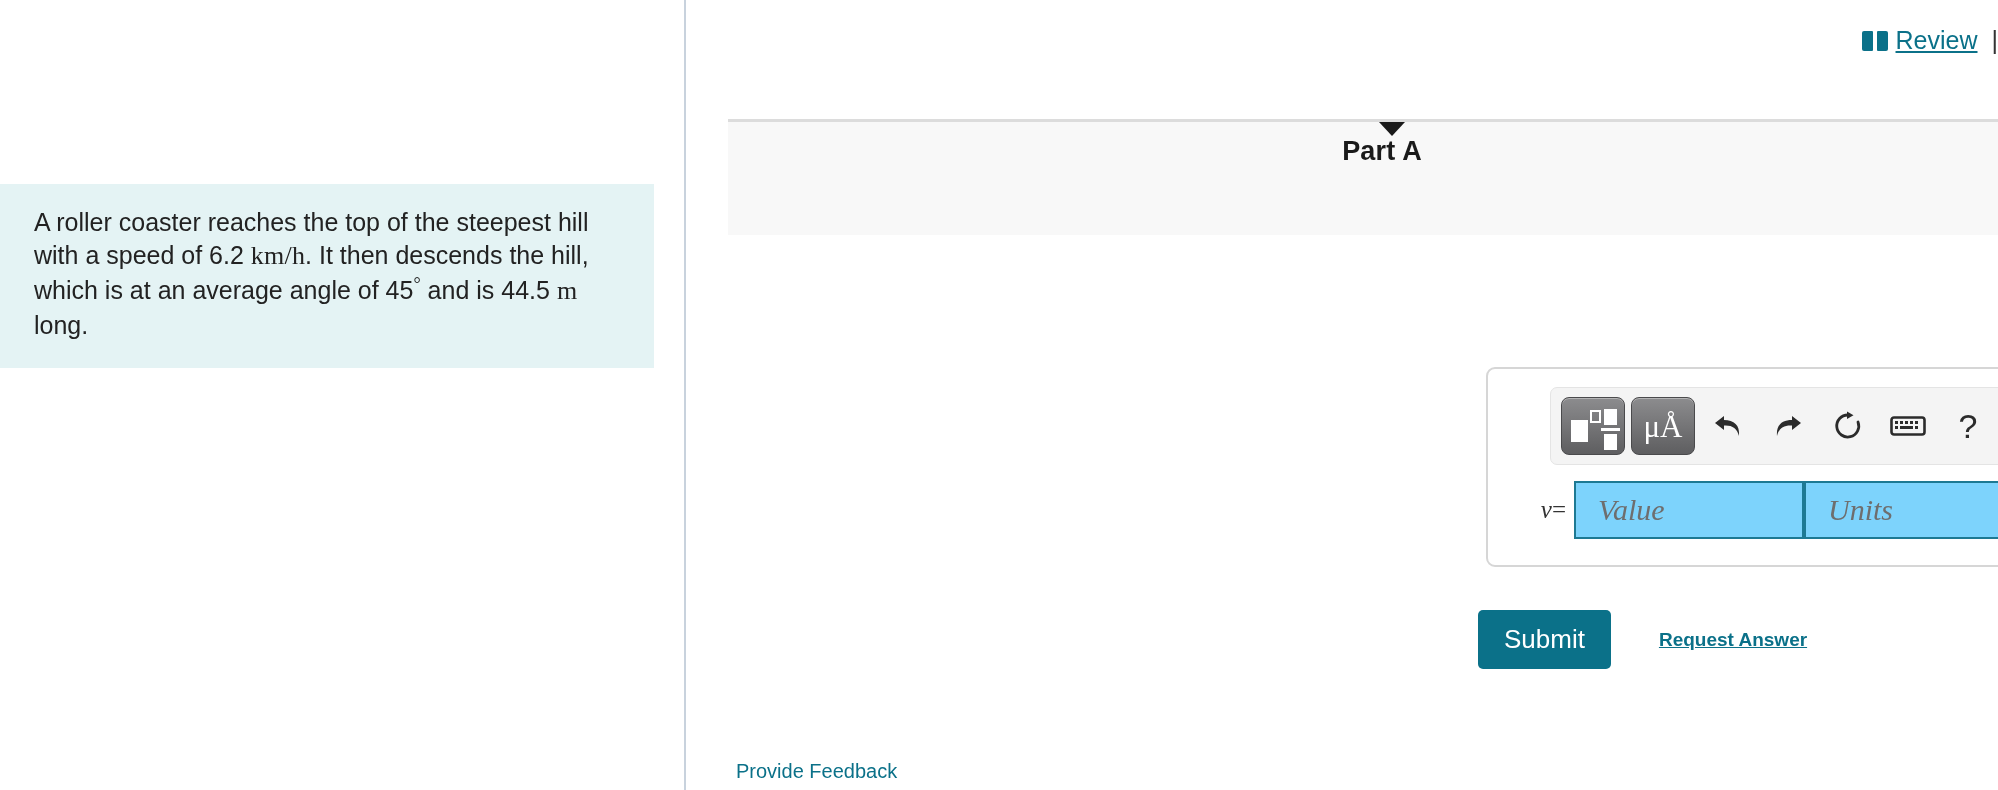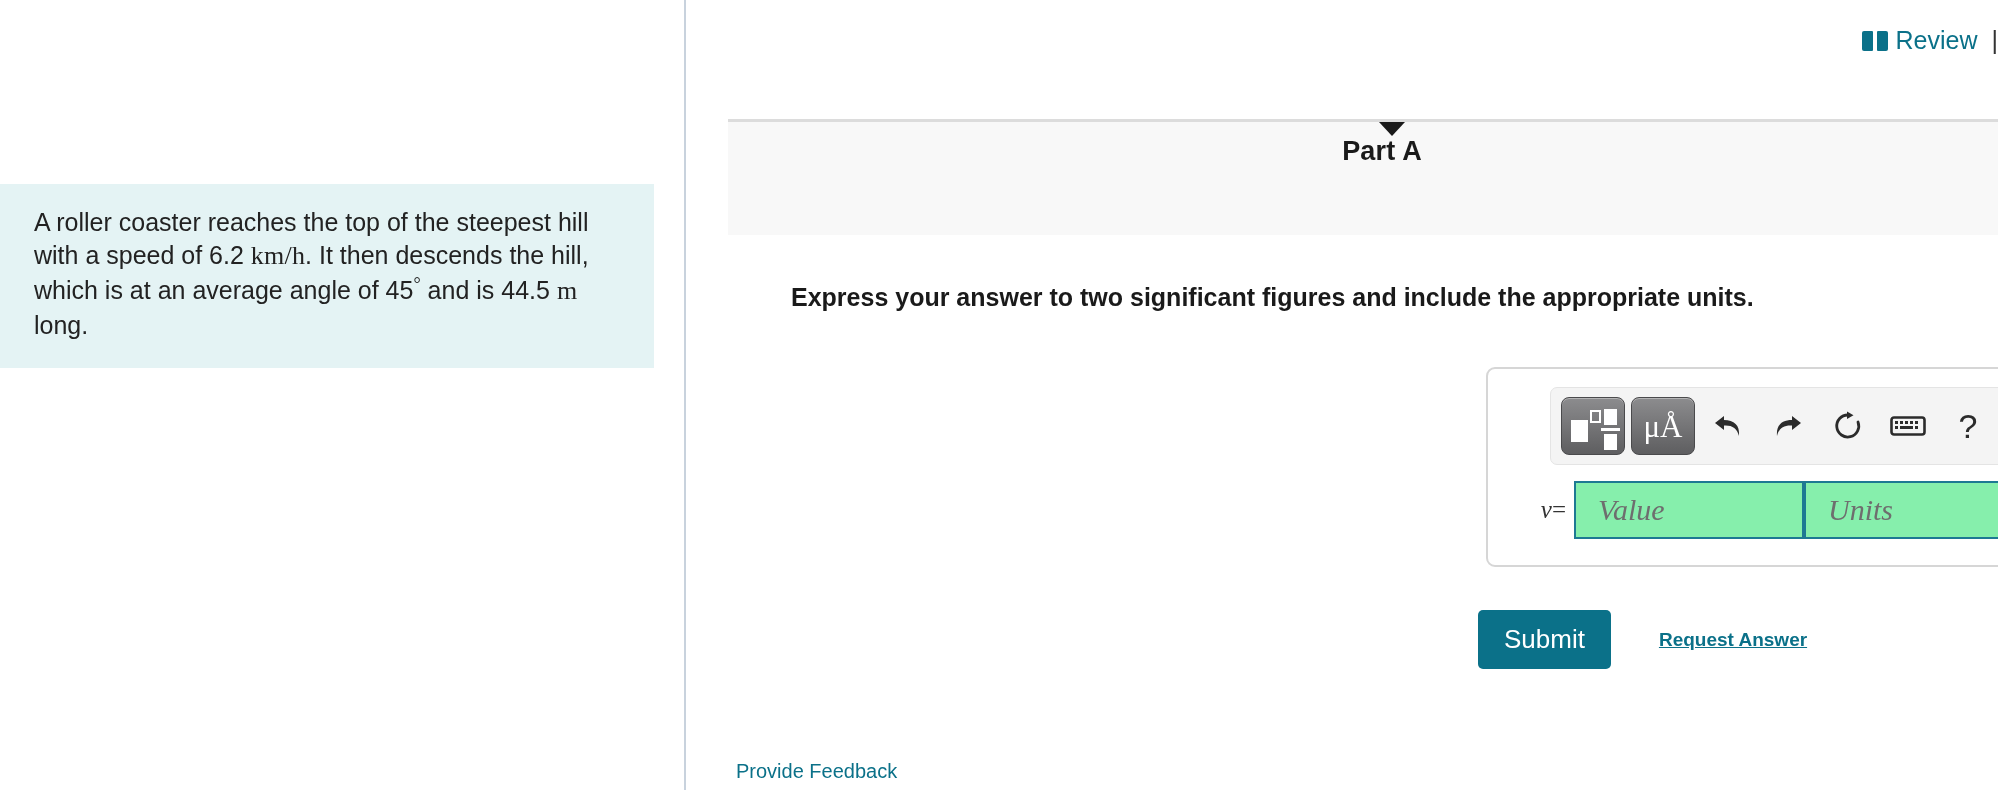--- a/index.html
+++ b/index.html
@@ -95,20 +95,21 @@
     top: 0;
     width: 11px;
     height: 20px;
     background: #0b7189;
     border-radius: 2px 1px 1px 2px;
   }
   .book-icon::before { left: 0; }
   .book-icon::after  { right: 0; border-radius: 1px 2px 2px 1px; }
   .review-link {
     color: #0b7189;
+    text-decoration: underline;
     font-size: 25px;
     cursor: pointer;
   }
   .review-sep {
     color: #333333;
     font-size: 25px;
     padding-left: 6px;
   }
 
   
@@ -273,21 +274,21 @@
     font-size: 25px;
     color: #333333;
     width: 58px;
     text-align: right;
     padding-right: 8px;
   }
   .var-label .eq { font-style: normal; }
   .ans-field {
     height: 58px;
     border: 2px solid #1d7993;
-    background: #86efac;
+    background: #7dd3fc;
     box-sizing: border-box;
     font-family: "Liberation Serif", serif;
     font-style: italic;
     font-size: 30px;
     color: #6e6e6e;
     padding: 0 0 0 22px;
     outline: none;
   }
   .ans-field::placeholder {
     color: #6e6e6e;
@@ -360,21 +361,20 @@
       <span class="review-link">Review</span>
       <span class="review-sep">|</span>
     </div>
 
     <div class="part-band">
       <span class="caret-down"></span>
       <span class="part-title">Part A</span>
     </div>
 
     <div class="question-area">
-      <div class="q-strong">Express your answer to two significant figures and include the appropriate units.</div>
     </div>
 
     <div class="answer-box">
       <div class="answer-panel">
 
         <div class="math-toolbar">
 
           <div class="tool-btn">
             <span class="tmpl-glyph">
               <i class="tb-main"></i>

